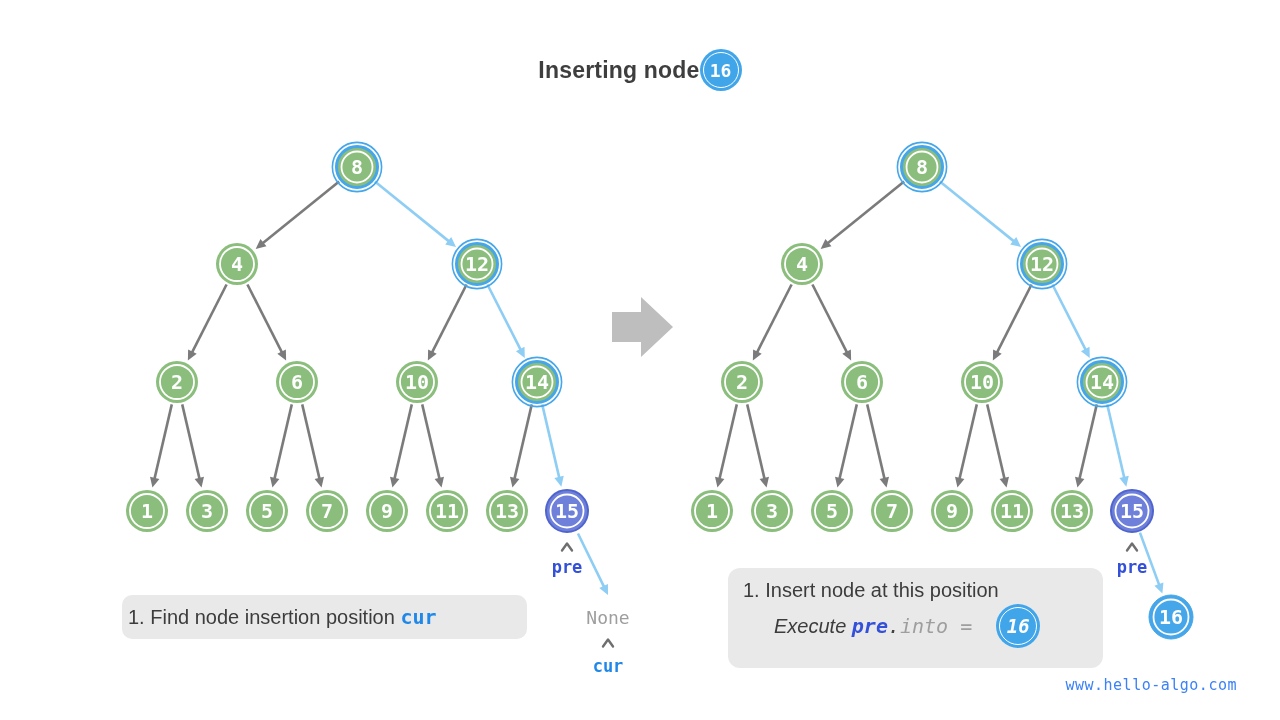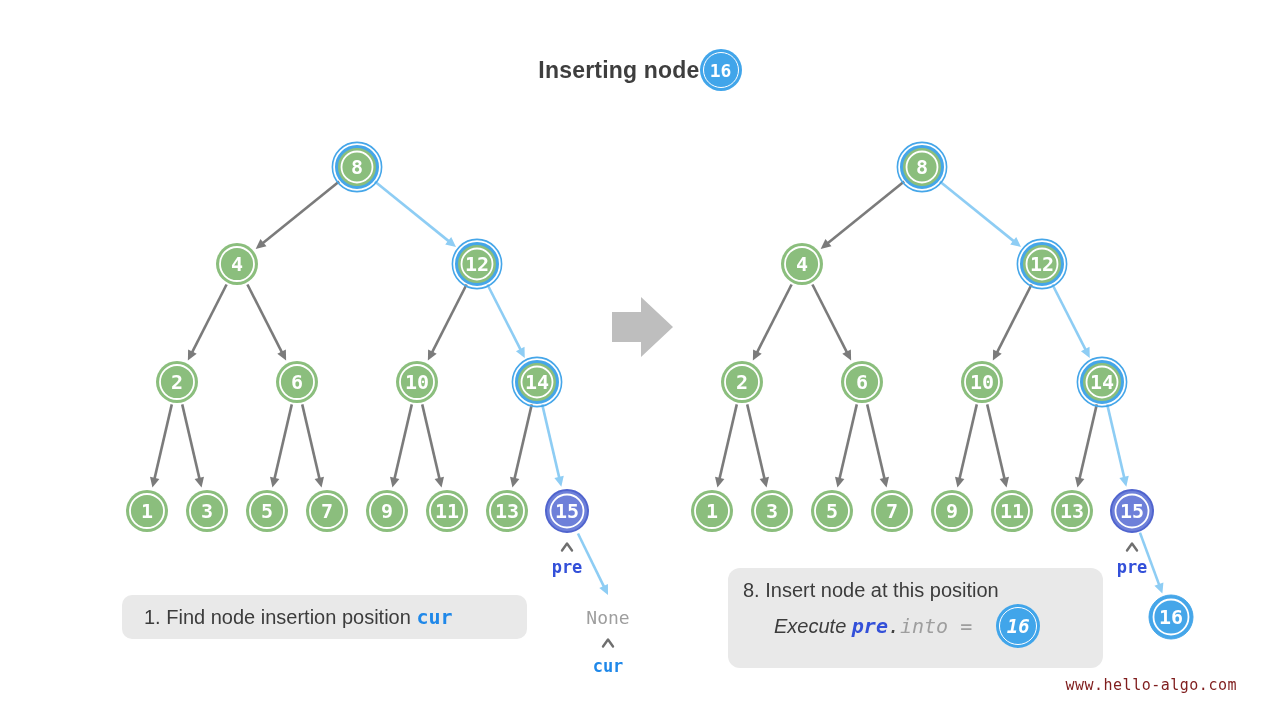--- a/index.html
+++ b/index.html
@@ -14,34 +14,34 @@
 
   
   .badge{position:relative;border-radius:50%;background:#41A5EA;display:flex;align-items:center;
          justify-content:center;color:#fff;font-family:"DejaVu Sans Mono",monospace;font-weight:700;}
   .badge::after{content:'';position:absolute;inset:3px;border:1.8px solid #fff;border-radius:50%;}
   .badge-title{width:42px;height:42px;font-size:18px;}
   .badge-cap{width:44px;height:44px;font-size:19px;margin-left:12px;}
 
   
   .cap1{position:absolute;left:122px;top:595px;width:405px;height:44px;background:#E9E9E9;
-        border-radius:10px;display:flex;align-items:center;padding-left:22px;box-sizing:border-box;
+        border-radius:10px;display:flex;align-items:center;padding-left:6px;box-sizing:border-box;
         font-size:20px;color:#3C3C3C;white-space:pre;}
   .cap2{position:absolute;left:728px;top:568px;width:375px;height:100px;background:#E9E9E9;
         border-radius:12px;box-sizing:border-box;padding:11px 0 0 15px;font-size:20px;color:#3C3C3C;}
   .cap2-line2{margin-top:2px;margin-left:31px;display:flex;align-items:center;white-space:pre;font-style:italic;}
   .code{font-family:"DejaVu Sans Mono",monospace;font-weight:700;}
   .code-light{font-family:"DejaVu Sans Mono",monospace;font-weight:400;}
   .c-cur{color:#1F88E9;}
   .c-pre{color:#3350D9;}
   .c-gray{color:#9E9E9E;}
   .c-dark{color:#424242;}
 
   .watermark{position:absolute;right:43px;top:676px;font-family:"DejaVu Sans Mono",monospace;
-             font-size:15px;color:#7f1d1d;letter-spacing:.5px;}
+             font-size:15px;color:#3b82f6;letter-spacing:.5px;}
 </style>
 </head>
 <body>
 
 <div id="stage">
 
   <svg width="1280" height="720" viewBox="0 0 1280 720" xmlns="http://www.w3.org/2000/svg">
       <polygon points="612,312 641,312 641,297 673,327 641,357 641,342 612,342" fill="#BEBEBE"></polygon>
       <g>
         <line x1="339.11295891386015" y1="181.4586915446297" x2="262.664015471418" y2="243.25492082727044" stroke="#7B7B7B" stroke-width="2.6"></line>
@@ -283,21 +283,21 @@
         <span>16</span>
       </span>
   </div>
 
   <div class="cap1">
     <span>1. Find node insertion position </span>
     <span class="code c-cur">cur</span>
   </div>
 
   <div class="cap2">
-    <div>8. Insert node at this position</div>
+    <div>1. Insert node at this position</div>
     <div class="cap2-line2">
       <span>Execute </span>
       <span class="code c-pre">pre</span>
       <span class="code-light c-dark">.</span>
       <span class="code-light c-gray">into</span>
       <span class="code-light c-gray"> = </span>
       <span class="badge badge-cap"><span>16</span></span>
     </div>
   </div>
 

